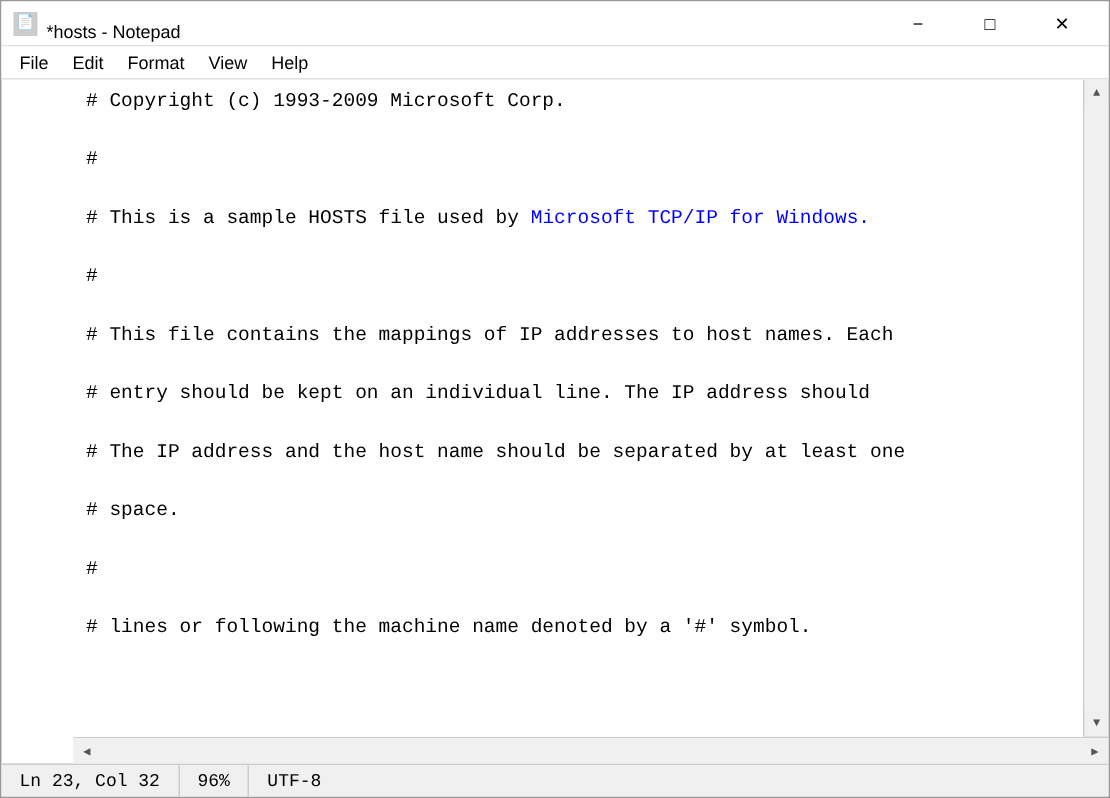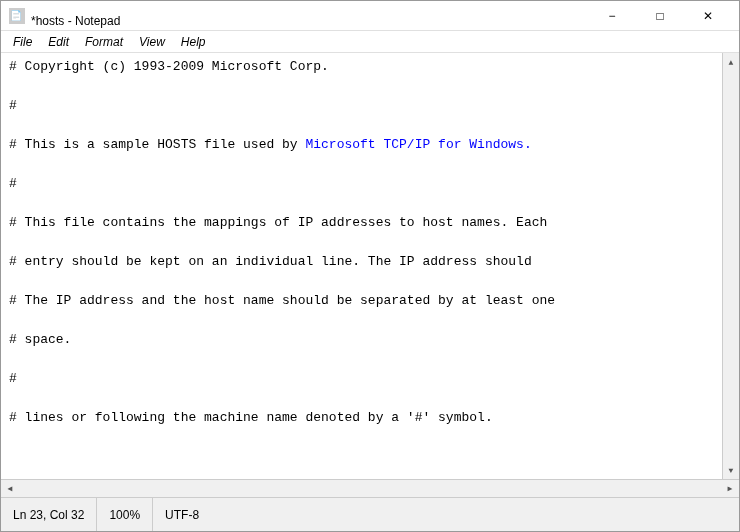--- a/index.html
+++ b/index.html
@@ -85,34 +85,34 @@
 
     .menu-bar {
       background: #ffffff;
       height: 22px;
       display: flex;
       align-items: center;
       padding: 0 4px;
       border-bottom: 1px solid #e0e0e0;
       font-family: 'Segoe UI', Arial, sans-serif;
       font-size: 12px;
-      font-style: italic;
     }
 
     .menu-item {
       padding: 2px 8px;
       cursor: pointer;
       color: #000;
     }
 
     .editor-area {
       flex: 1;
       display: flex;
       flex-direction: column;
       overflow: hidden;
+      padding-left: 48px;
     }
 
     .text-content {
       flex: 1;
       overflow: auto;
       padding: 4px 8px;
       background: #ffffff;
       font-family: 'Courier New', Courier, monospace;
       font-size: 13px;
       line-height: 1.5;
@@ -147,26 +147,26 @@
       border: none;
     }
 
     .scrollbar-container-x .track {
       flex: 1;
       height: 17px;
       background: #f0f0f0;
     }
 
     .status-bar {
-      height: 34px;
+      height: 22px;
       background: #f0f0f0;
       border-top: 1px solid #ccc;
       display: flex;
       align-items: center;
-      font-family: Liberation Sans, sans-serif;
+      font-family: Liberation Mono, monospace;
       font-size: 12px;
       color: #000;
     }
 
     .status-section {
       padding: 0 12px;
       border-right: 1px solid #ccc;
       height: 100%;
       display: flex;
       align-items: center;
@@ -271,16 +271,16 @@
 
     <div class="scrollbar-container-x">
       <div class="arrow">◀</div>
       <div class="track"></div>
       <div class="arrow">▶</div>
     </div>
   </div>
 
   <div class="status-bar">
     <div class="status-section">Ln 23, Col 32</div>
-    <div class="status-section">100%</div>
+    <div class="status-section">96%</div>
     <div class="status-section">UTF-8</div>
   </div>
 </div>
 
 </body></html>

